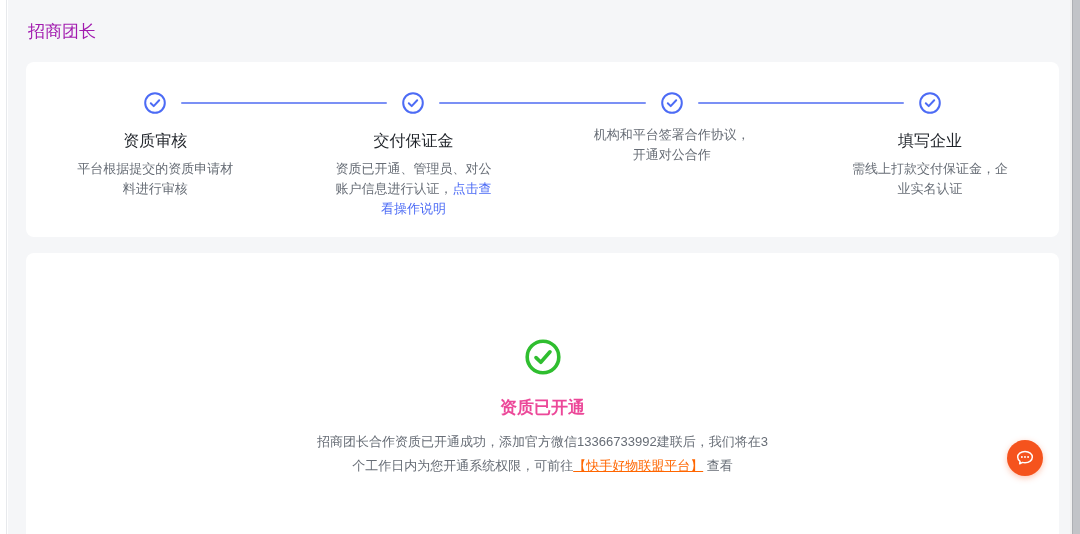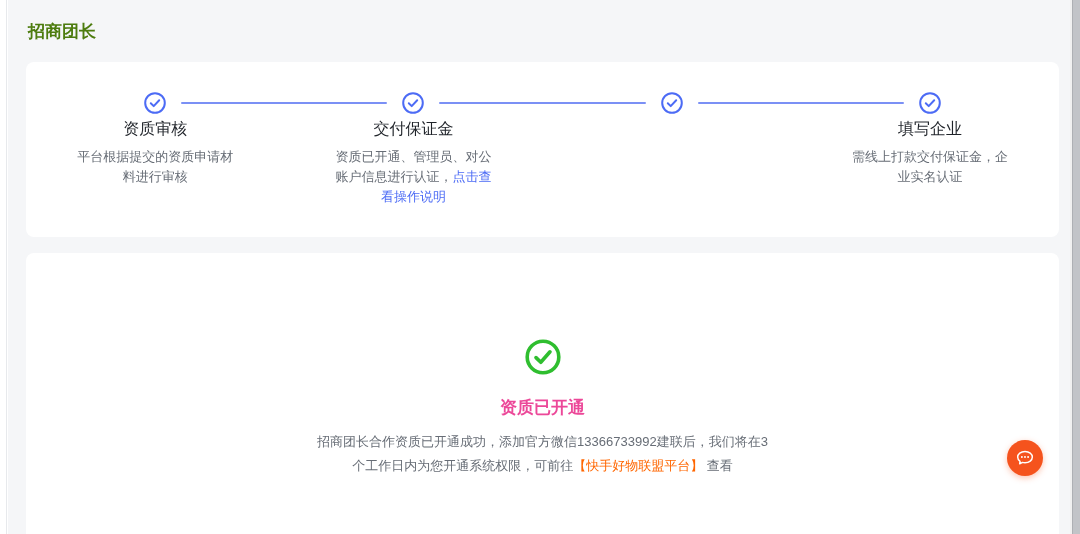--- a/index.html
+++ b/index.html
@@ -24,35 +24,35 @@
     position:absolute; right:0; top:0; bottom:0; width:8px;
     background:#c2c4c8; border-left:1px solid #aeb0b4;
   }
   
   .main {
     position:absolute; left:8px; right:10px; top:0; bottom:0;
     background:#f5f6f8;
     padding:20px 11px 0 18px;
   }
   .page-title {
-    font-size:17px; font-weight:700; color:#4d7c0f;
+    font-size:17px; font-weight:400; color:#a21caf;
     padding-left:2px; line-height:24px;
   }
   .card {
     background:#ffffff; border-radius:8px;
   }
   .stepper-card {
     margin-top:18px; height:175px; position:relative;
     padding-top:30px;
   }
   .steps { display:flex; position:relative; z-index:1; }
   .step { flex:1; text-align:center; }
   .step-icon { width:22px; height:22px; display:inline-block; background:#fff; border-radius:50%; }
   .step-title {
-    margin-top:0; font-size:16px; font-weight:500; color:#1f2329; line-height:22px;
+    margin-top:12px; font-size:16px; font-weight:500; color:#1f2329; line-height:22px;
   }
   .step-desc {
     margin:7px auto 0; max-width:166px;
     font-size:13px; color:#676d76; line-height:20px;
   }
   .connector {
     position:absolute; top:40px; height:2px; background:#7b90f5; border-radius:1px; z-index:0;
   }
   .connector.c1 { left:calc(12.5% + 26px); width:calc(25% - 52px); }
   .connector.c2 { left:calc(37.5% + 26px); width:calc(25% - 52px); }
@@ -63,21 +63,21 @@
     padding-top:85px;
   }
   .success-icon { display:inline-block; }
   .result-title {
     margin-top:16px; font-size:17px; font-weight:600; color:#ec4899; line-height:24px;
   }
   .result-desc {
     margin:10px auto 0; max-width:452px;
     font-size:13px; color:#676d76; line-height:24px;
   }
-  .orange-link { color:#ff6600; cursor:pointer; }
+  .orange-link { color:#ff6600; cursor:pointer;text-decoration:underline; }
   .chat-button {
     position:absolute; left:1007px; top:440px; width:36px; height:36px;
     background:#f5531d; border-radius:50%; cursor:pointer;
     display:flex; align-items:center; justify-content:center;
     box-shadow:0 2px 6px rgba(245,83,29,0.35);
   }
 </style>
 </head>
 <body>
 
@@ -114,20 +114,21 @@
         <div class="step-desc"><span>资质已开通、管理员、对公账户信息进行认证，</span><span class="text-link">点击查看操作说明</span></div>
       </div>
 
       <div class="step">
         <span class="step-icon">
           <svg width="22" height="22" viewBox="0 0 22 22">
             <circle cx="11" cy="11" r="9.8" fill="#ffffff" stroke="#4c6bf5" stroke-width="2"></circle>
             <path d="M6.8 11.3 L9.7 14.1 L15.2 8.3" fill="none" stroke="#4c6bf5" stroke-width="2" stroke-linecap="round" stroke-linejoin="round"></path>
           </svg>
         </span>
+        <div class="step-desc">机构和平台签署合作协议，开通对公合作</div>
       </div>
 
       <div class="step">
         <span class="step-icon">
           <svg width="22" height="22" viewBox="0 0 22 22">
             <circle cx="11" cy="11" r="9.8" fill="#ffffff" stroke="#4c6bf5" stroke-width="2"></circle>
             <path d="M6.8 11.3 L9.7 14.1 L15.2 8.3" fill="none" stroke="#4c6bf5" stroke-width="2" stroke-linecap="round" stroke-linejoin="round"></path>
           </svg>
         </span>
         <div class="step-title">填写企业</div>

